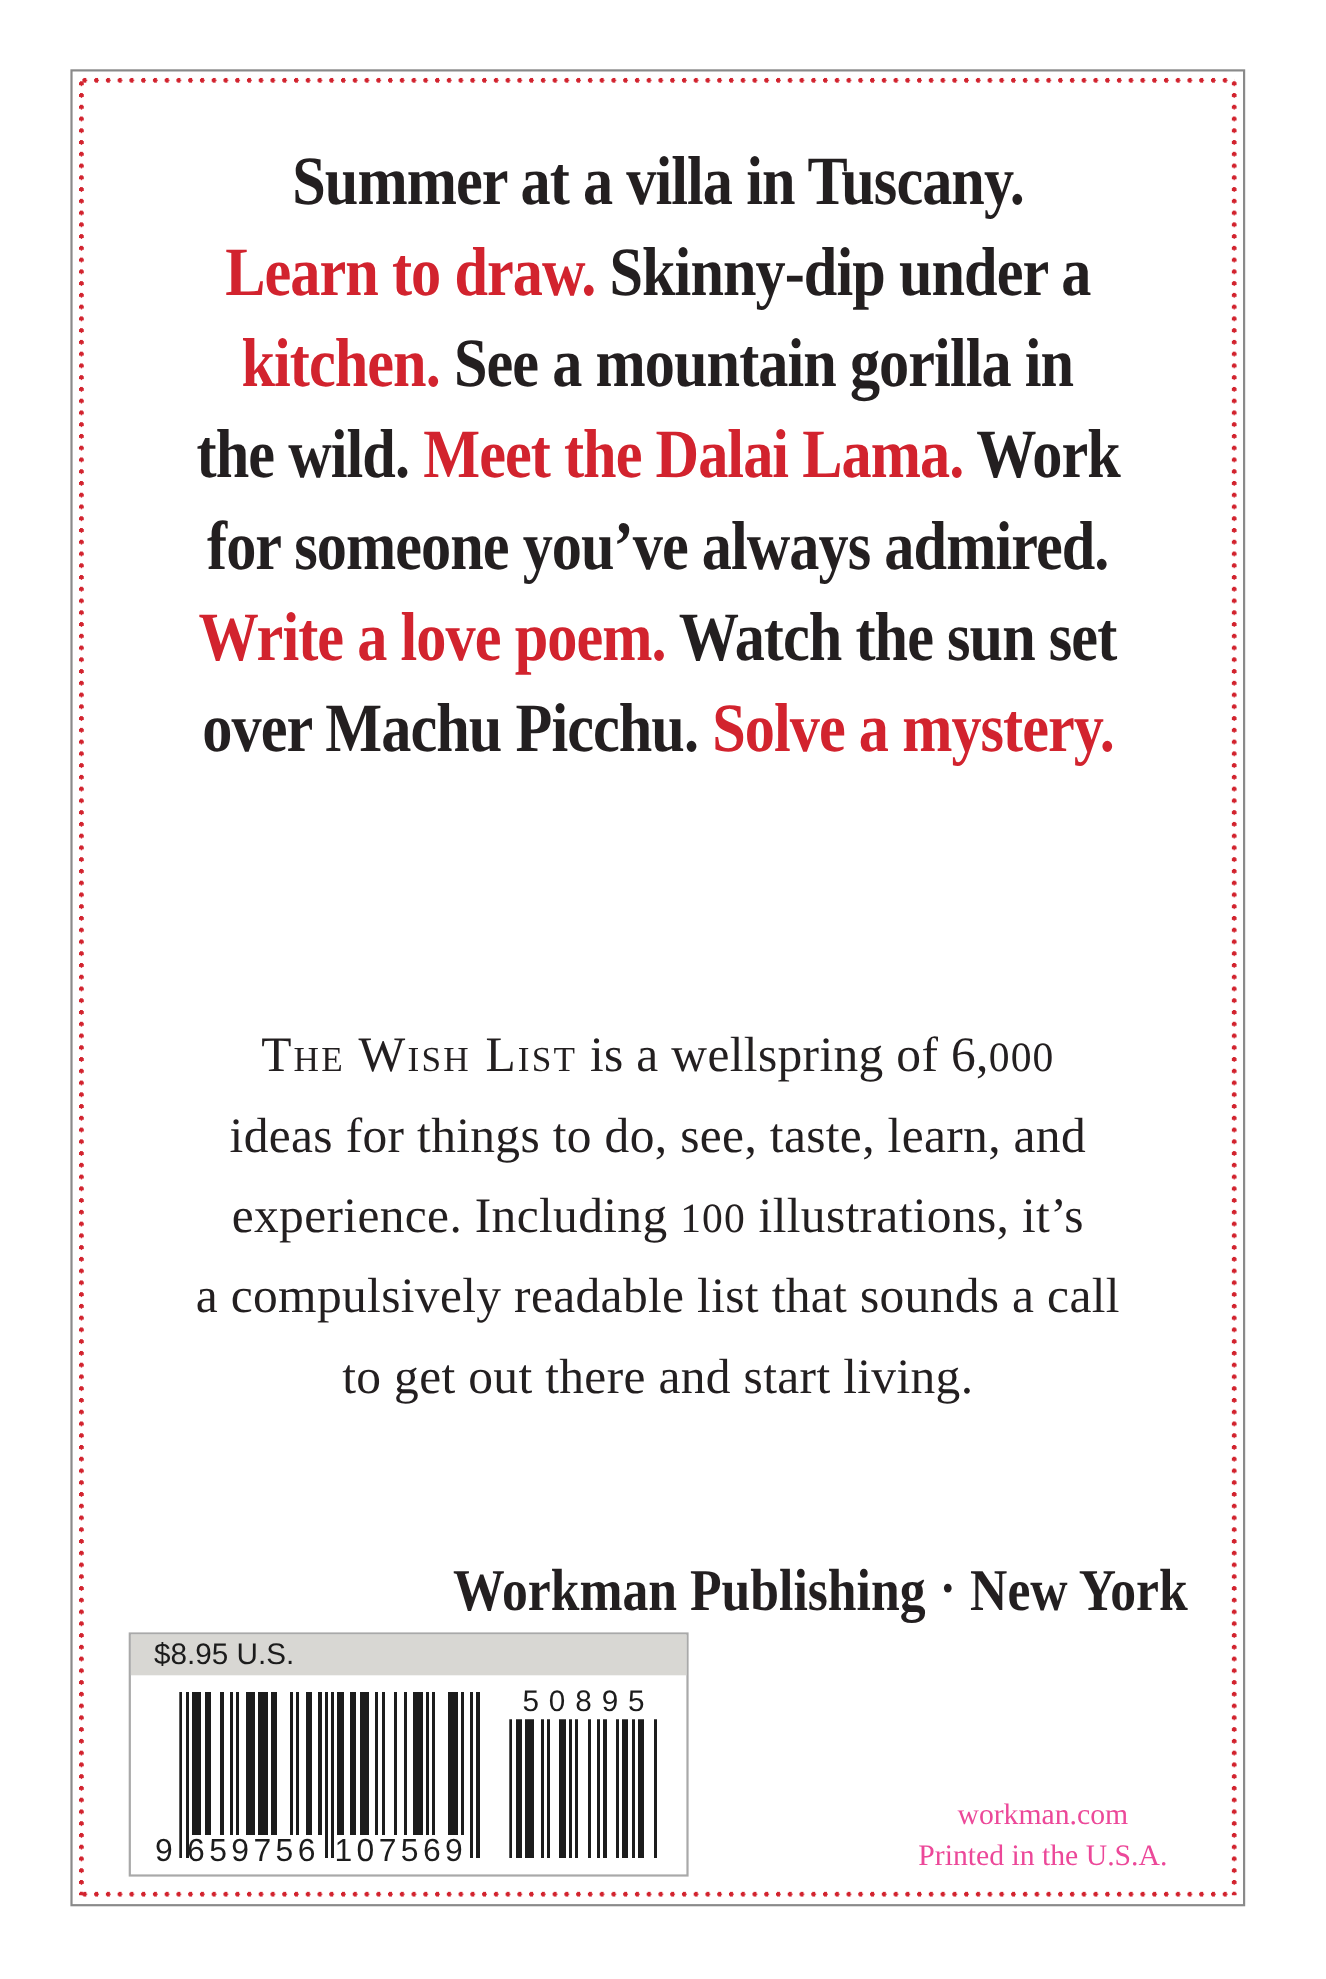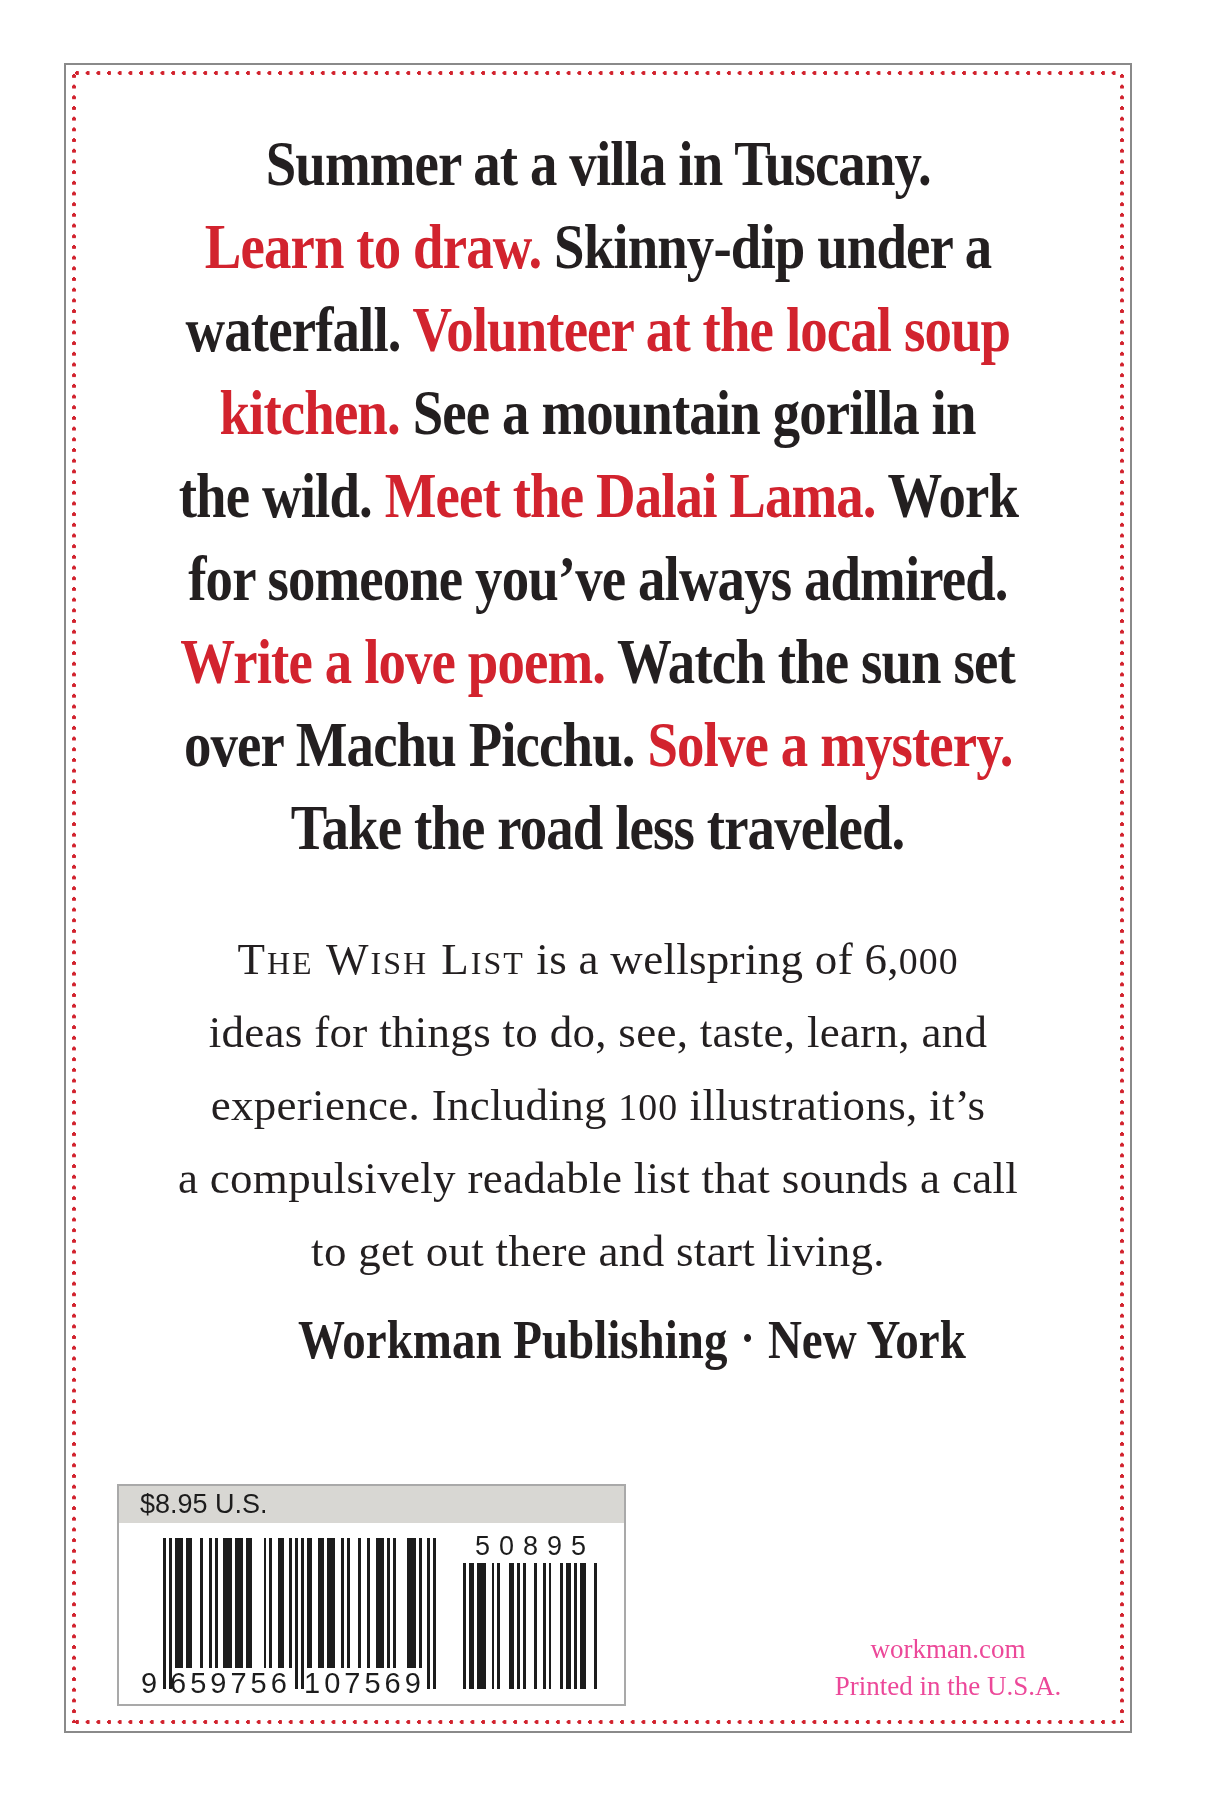--- a/index.html
+++ b/index.html
@@ -30,22 +30,22 @@
   .headline .line-inner{display:inline-block;transform:scaleX(0.87);transform-origin:50% 50%;}
   .red{color:var(--red);}
 
   
   .description{position:absolute;left:0;width:100%;top:858px;text-align:center;color:var(--ink);}
   .description .line{height:73px;line-height:73px;font-size:45px;letter-spacing:0.3px;white-space:nowrap;}
   .sc{font-variant:small-caps;letter-spacing:2px;}
   .osf{font-size:0.84em;letter-spacing:1px;}
 
   
-  .publisher{position:absolute;left:0;width:100%;top:1244px;text-align:center;color:var(--ink);
-             font-weight:bold;font-size:54px;white-space:nowrap;margin-left:34px;}
+  .publisher{position:absolute;left:0;width:100%;top:1350px;text-align:right;color:var(--ink);
+             font-weight:bold;font-size:54px;white-space:nowrap;}
   .publisher .line-inner{display:inline-block;transform:scaleX(0.87);transform-origin:50% 50%;}
   .pub-sep{font-size:30px;position:relative;top:-10px;margin:0 18px;display:inline-block;}
 
   
   .barcode-block{position:absolute;left:51px;top:1405px;width:509px;height:222px;
                  box-sizing:border-box;border:2px solid #a9a9a9;background:#ffffff;
                  font-family:"Liberation Sans", sans-serif;color:#1c1c1c;margin-top:14px;}
   .barcode-strip{position:absolute;left:0;top:0;right:0;height:37px;background:#d8d7d3;
                  line-height:37px;font-size:27px;}
   .price{position:absolute;left:21px;top:0;}
@@ -71,27 +71,25 @@
   <div class="cover">
 
     <div class="dots dots-h dots-top"></div>
     <div class="dots dots-h dots-bottom"></div>
     <div class="dots dots-v dots-left"></div>
     <div class="dots dots-v dots-right"></div>
 
     <div class="headline">
         <div class="line"><span class="line-inner"><span>Summer at a villa in Tuscany.</span></span></div>
         <div class="line"><span class="line-inner"><span class="red">Learn to draw.</span><span> Skinny-dip under a</span></span></div>
-        <div class="line"><span class="line-inner"><span>waterfall. </span><span class="red">Volunteer at the local soup</span></span></div>
         <div class="line"><span class="line-inner"><span class="red">kitchen.</span><span> See a mountain gorilla in</span></span></div>
         <div class="line"><span class="line-inner"><span>the wild. </span><span class="red">Meet the Dalai Lama.</span><span> Work</span></span></div>
         <div class="line"><span class="line-inner"><span>for someone you’ve always admired.</span></span></div>
         <div class="line"><span class="line-inner"><span class="red">Write a love poem.</span><span> Watch the sun set</span></span></div>
         <div class="line"><span class="line-inner"><span>over Machu Picchu. </span><span class="red">Solve a mystery.</span></span></div>
-        <div class="line"><span class="line-inner"><span>Take the road less traveled.</span></span></div>
       </div>
 
     <div class="description">
         <div class="line"><span class="line-inner"><span class="sc">The Wish List</span><span> is a wellspring of 6,</span><span class="osf">000</span></span></div>
         <div class="line"><span class="line-inner"><span>ideas for things to do, see, taste, learn, and</span></span></div>
         <div class="line"><span class="line-inner"><span>experience. Including </span><span class="osf">100</span><span> illustrations, it’s</span></span></div>
         <div class="line"><span class="line-inner"><span>a compulsively readable list that sounds a call</span></span></div>
         <div class="line"><span class="line-inner"><span>to get out there and start living.</span></span></div>
       </div>
 

